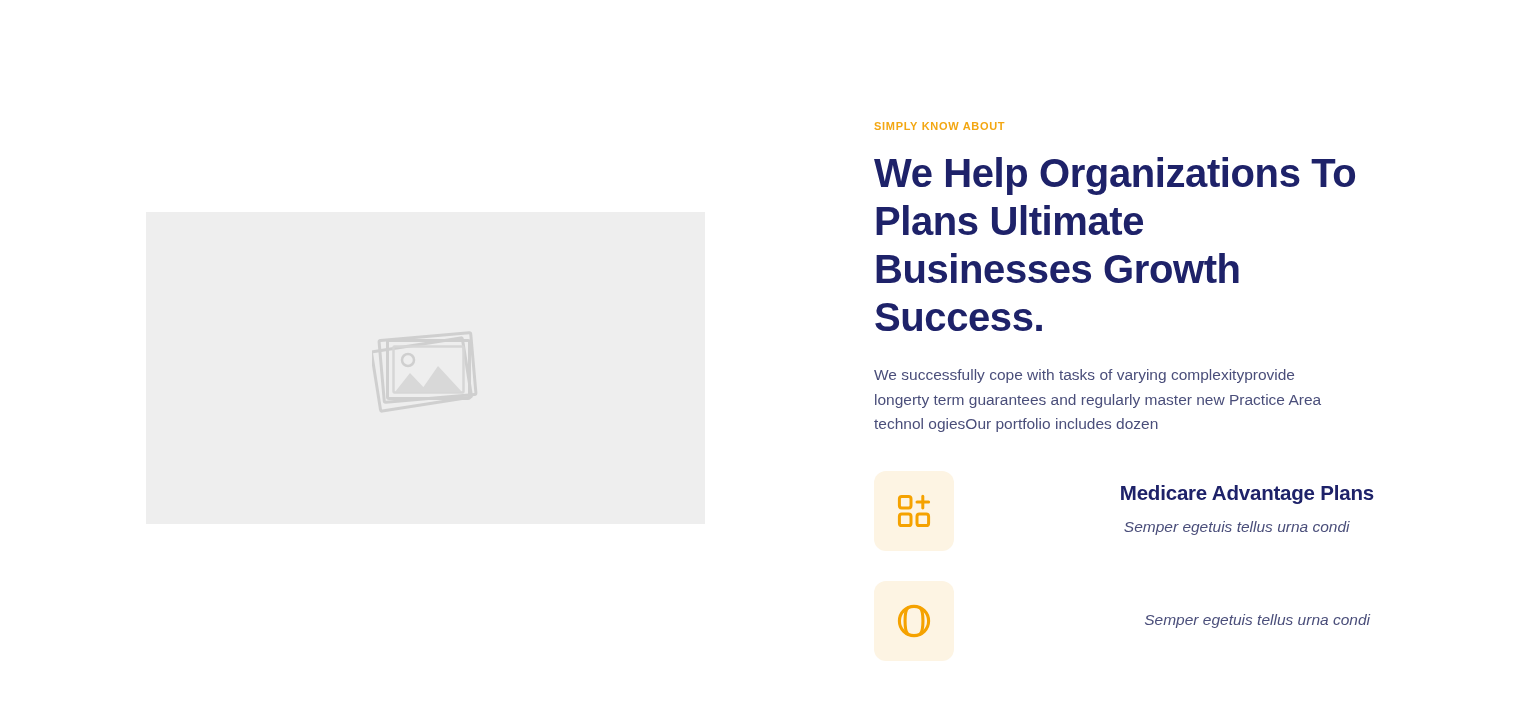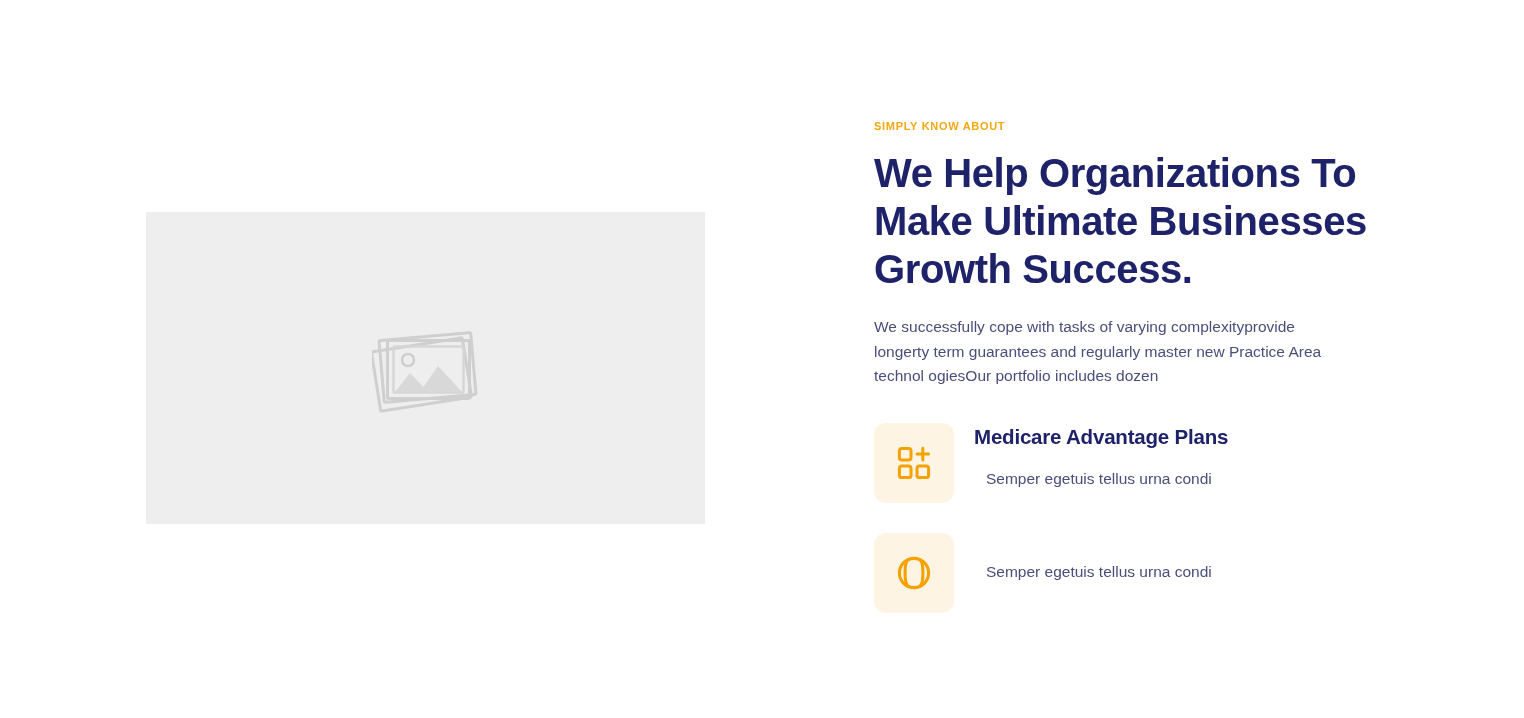--- a/index.html
+++ b/index.html
@@ -83,20 +83,21 @@
   
   .feature-list {
     display: flex;
     flex-direction: column;
     gap: 30px;
   }
   .feature-item {
     display: flex;
     align-items: center;
     gap: 20px;
+    justify-content: space-between;
   }
   .feature-icon-box {
     width: 80px;
     height: 80px;
     flex: 0 0 80px;
     background: #FDF4E3;
     border-radius: 12px;
     display: flex;
     align-items: center;
     justify-content: center;
@@ -114,21 +115,22 @@
     font-size: 20.5px;
     font-weight: bold;
     line-height: 1.15;
     letter-spacing: -0.2px;
     margin: 0;
   }
   .feature-subtitle {
     color: #4A4E7A;
     font-size: 15.5px;
     line-height: 1.2;
-    margin: 12px;
+    margin: 4px;
+    font-style: italic;
   }
 </style>
 </head>
 <body>
 
 <div class="page">
 
   <div class="media-column">
     <div class="image-placeholder">
       <span class="placeholder-glyph-wrap">
@@ -149,21 +151,21 @@
           <path d="M23 70 L38 51 L56 70 Z" fill="#d8d8d8"></path>
         </svg>
       </span>
     </div>
   </div>
 
   <div class="content-column">
 
     <p class="eyebrow">SIMPLY KNOW ABOUT</p>
 
-    <h1 class="headline">We Help Organizations To Make Ultimate Businesses Growth Success.</h1>
+    <h1 class="headline">We Help Organizations To Plans Ultimate Businesses Growth Success.</h1>
 
     <p class="lead-paragraph">We successfully cope with tasks of varying complexityprovide longerty term guarantees and regularly master new Practice Area technol ogiesOur portfolio includes dozen</p>
 
     <div class="feature-list">
 
       <div class="feature-item">
         <div class="feature-icon-box">
           <span>
             <svg width="34" height="34" viewBox="0 0 34 34" fill="none" xmlns="http://www.w3.org/2000/svg">
 

